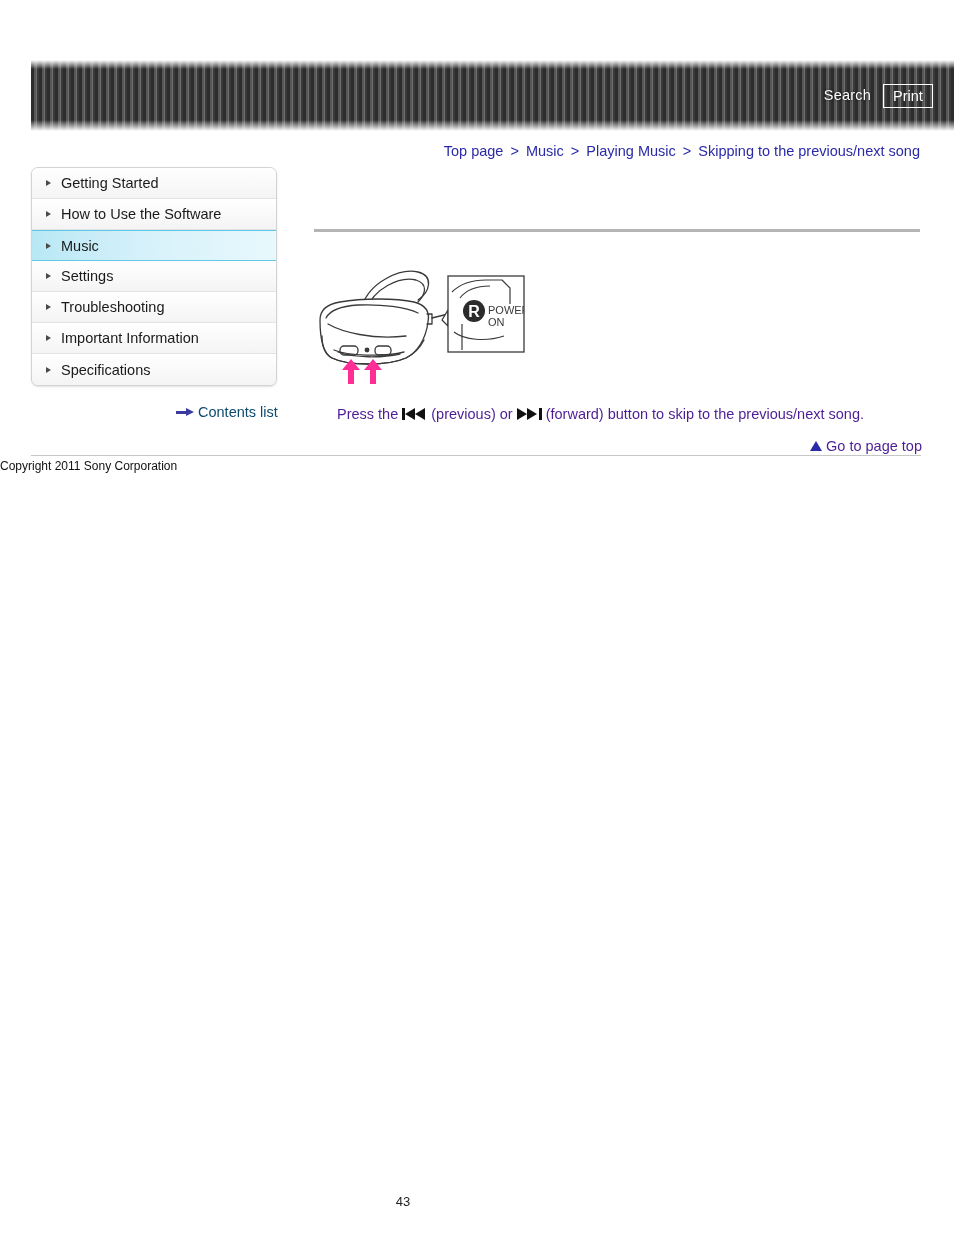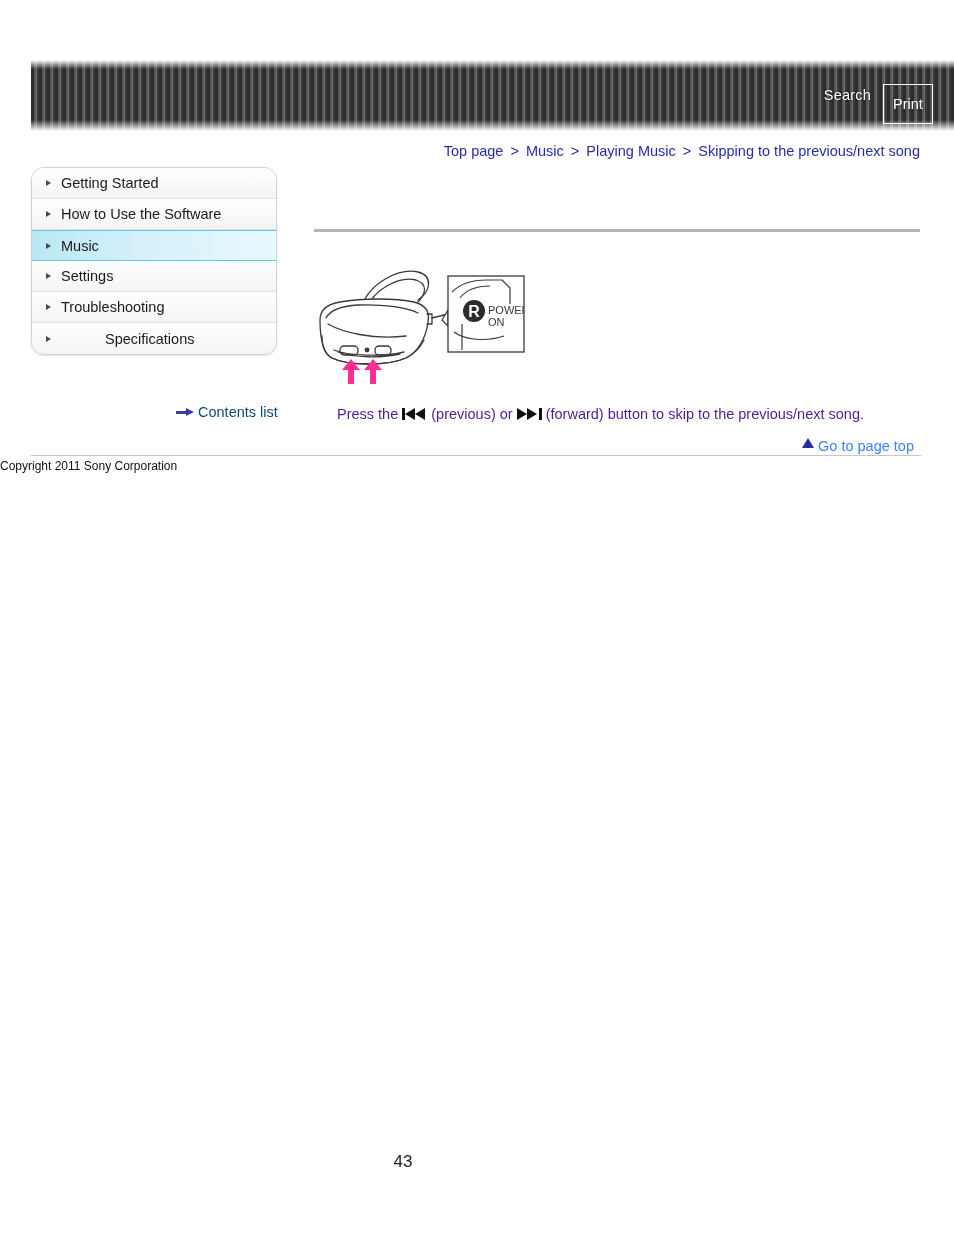--- a/index.html
+++ b/index.html
@@ -45,21 +45,21 @@
     color: #ffffff;
     font-size: 14.5px;
     letter-spacing: 0.2px;
     text-shadow: 0 0 2px rgba(0,0,0,.8);
   }
   #print-button {
     position: absolute;
     right: 24px;
     top: 24px;
     width: 50px;
-    height: 40px;
+    height: 24px;
     border: 1px solid #ffffff;
     color: #ffffff;
     font-size: 14.5px;
     display: flex;
     align-items: center;
     justify-content: center;
     background: transparent;
     box-sizing: border-box;
     cursor: pointer;
   }
@@ -76,40 +76,40 @@
   #breadcrumb .crumb { color: #2a2aa8; text-decoration: none; cursor: pointer; margin-top: 40px; }
   #breadcrumb .sep { color: #2a2aa8; margin: 0 3px; }
 
   
   #sidebar {
     position: absolute;
     left: 31px;
     top: 167px;
     width: 246px;
     border: 1px solid #d3d3d3;
-    border-radius: 13px;
+    border-radius: 7px;
     background: #fbfbfb;
     box-shadow: 0 1px 2px rgba(0,0,0,.12);
     overflow: hidden;
     box-sizing: border-box;
   }
   .nav-item {
     position: relative;
     height: 31px;
     display: flex;
     align-items: center;
     padding-left: 14px;
     font-size: 14.5px;
     color: #1a1a1a;
     border-bottom: 1px solid #e3e3e3;
     background: linear-gradient(to bottom, #ffffff 0%, #f4f4f4 100%);
     cursor: pointer;
     box-sizing: border-box;
   }
-  .nav-item:last-child { border-bottom: none; gap: 44px; }
+  .nav-item:last-child { border-bottom: none; }
   .nav-item.active {
     background: linear-gradient(to right, #b8e8f5 0%, #d6f1fa 45%, #e8f8fd 100%);
     border-top: 1px solid #5fc8e8;
     border-bottom: 1px solid #5fc8e8;
   }
   .nav-bullet {
     width: 0; height: 0;
     border-left: 5px solid #4a4a4a;
     border-top: 3.5px solid transparent;
     border-bottom: 3.5px solid transparent;
@@ -214,25 +214,26 @@
     border-left: 10px solid #111;
     border-top: 6px solid transparent;
     border-bottom: 6px solid transparent;
   }
   .icon-next .t1 { left: 0px; }
   .icon-next .t2 { left: 10px; }
 
   
   #go-top-link {
     position: absolute;
-    right: 40px;
+    right: 32px;
     top: 438px;
     display: flex;
-    font-size: 14.5px;
-    color: #3b82f6;
+    align-items: center;
+    font-size: 14.5px;
+    color: #4c1d95;
     cursor: pointer;
     white-space: nowrap;
   }
   .triangle-up-icon {
     width: 0; height: 0;
     border-left: 6px solid transparent;
     border-right: 6px solid transparent;
     border-bottom: 10px solid #2a2aa8;
     margin-right: 4px;
     flex: 0 0 auto;
@@ -249,24 +250,24 @@
     position: absolute;
     left: 0;
     top: 459px;
     width: 954px;
     font-size: 12px;
     color: #111111;
   }
   #page-number {
     position: absolute;
     left: 0;
-    top: 1152px;
+    top: 1194px;
     width: 806px;
     text-align: center;
-    font-size: 17px;
+    font-size: 13px;
     color: #222222;
   }
 </style>
 </head>
 <body>
 
 <div id="header-banner">
   <span id="search-label">Search</span>
   <div id="print-button">Print</div>
 </div>
@@ -294,20 +295,24 @@
     <span class="nav-bullet"></span>
     <span>Music</span>
   </div>
   <div class="nav-item">
     <span class="nav-bullet"></span>
     <span>Settings</span>
   </div>
   <div class="nav-item">
     <span class="nav-bullet"></span>
     <span>Troubleshooting</span>
+  </div>
+  <div class="nav-item">
+    <span class="nav-bullet"></span>
+    <span>Important Information</span>
   </div>
   <div class="nav-item">
     <span class="nav-bullet"></span>
     <span>Specifications</span>
   </div>
 </div>
 
 <div id="contents-list-link">
   <span class="arrow-right-icon"></span>
   <span>Contents list</span>

